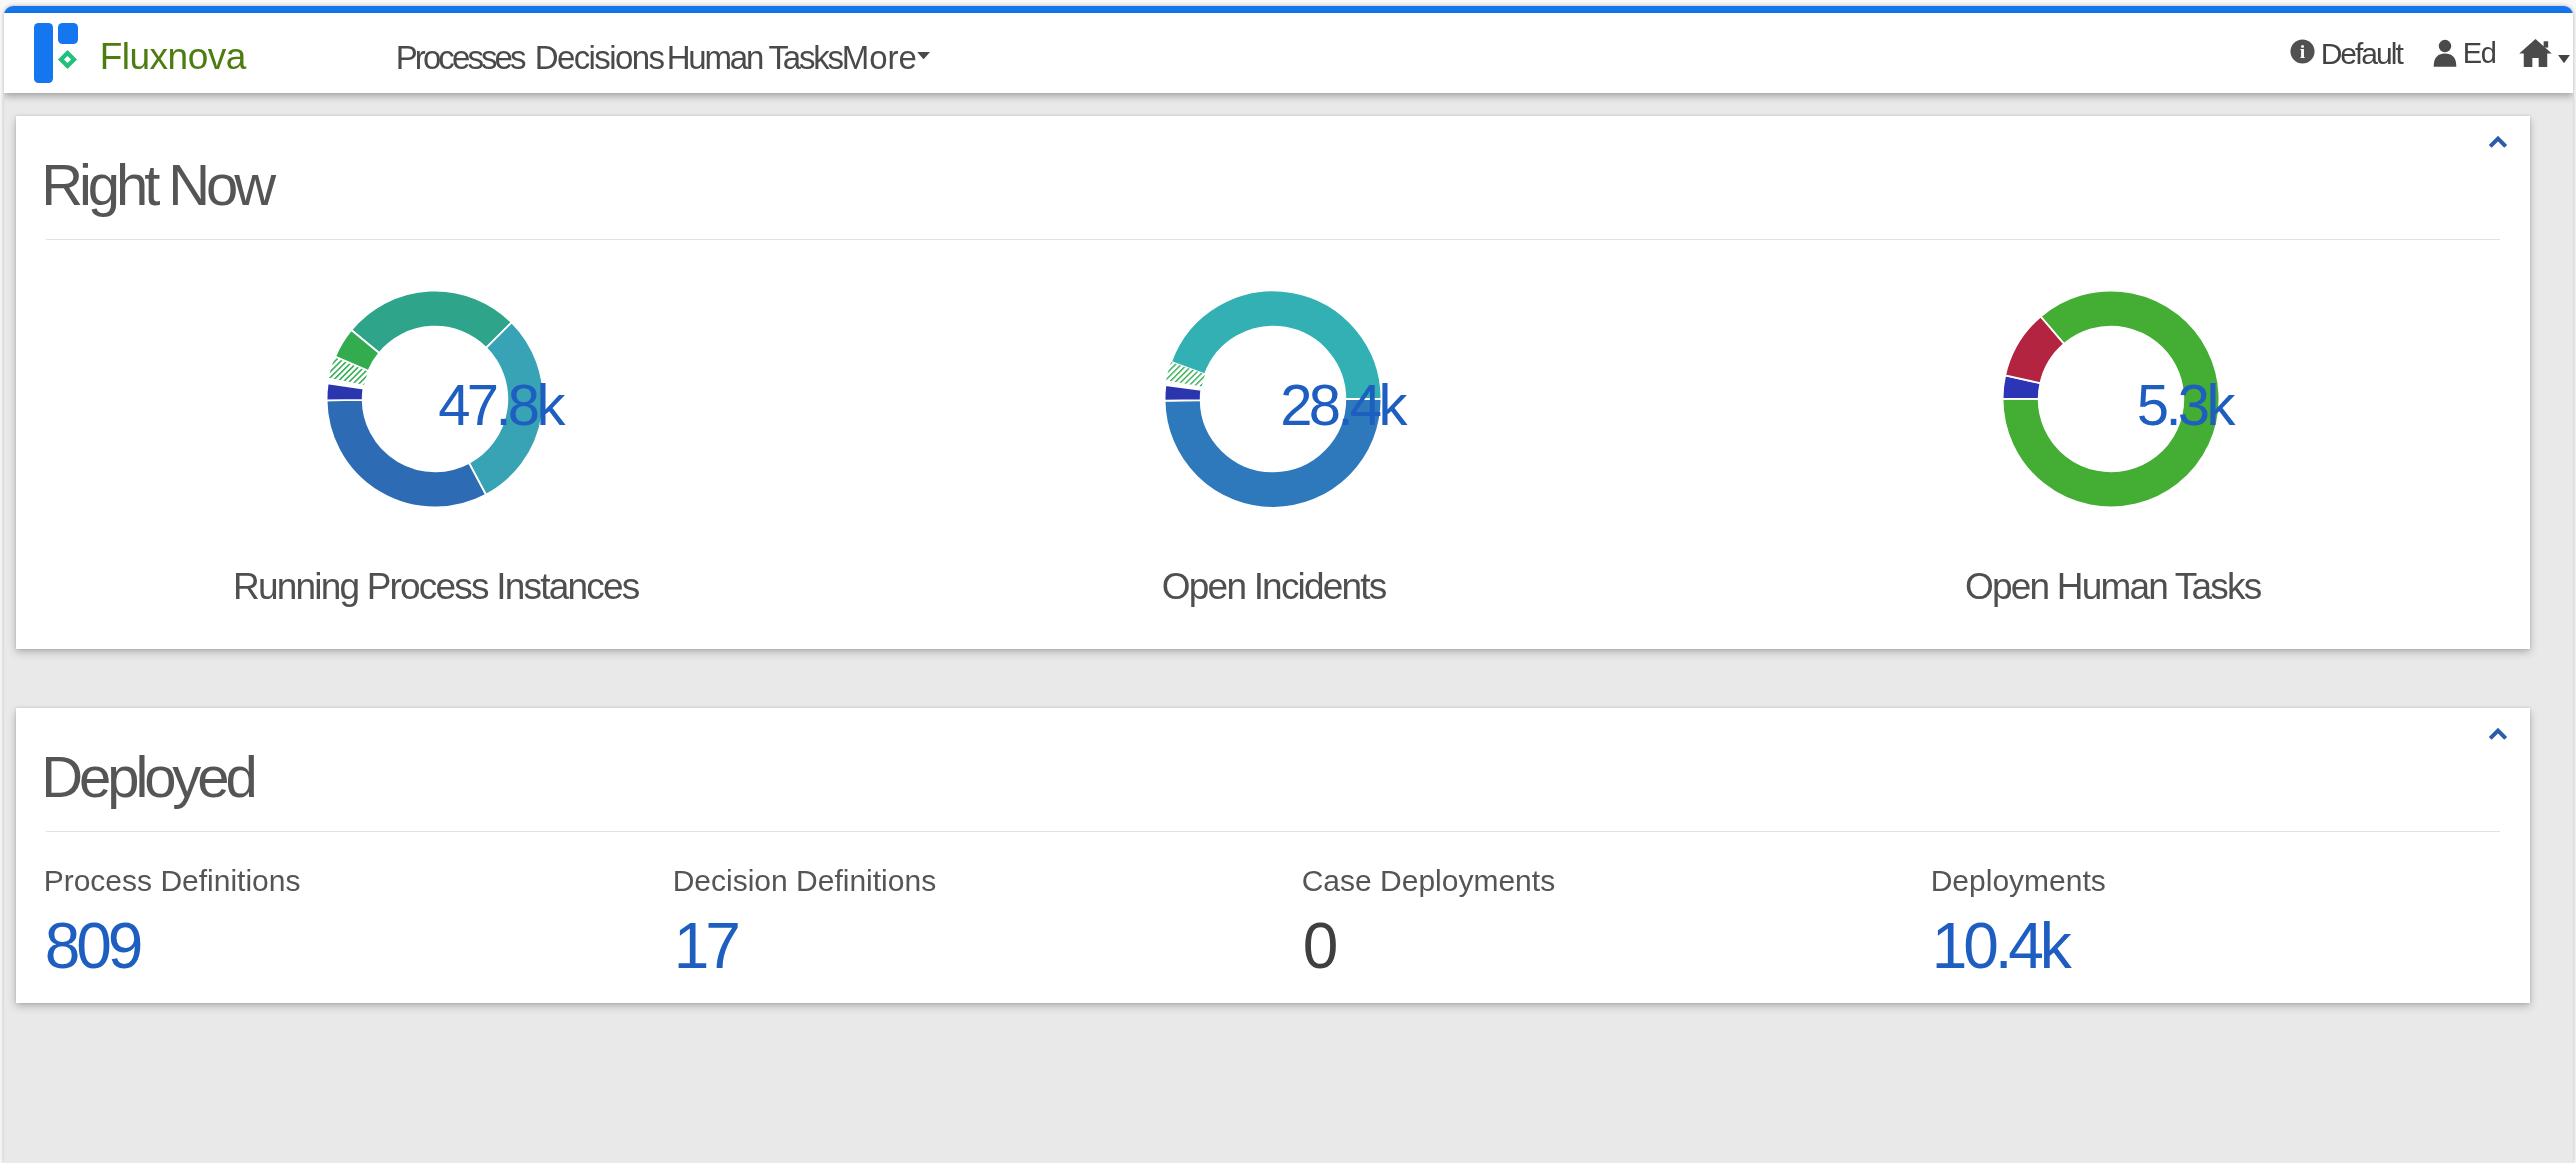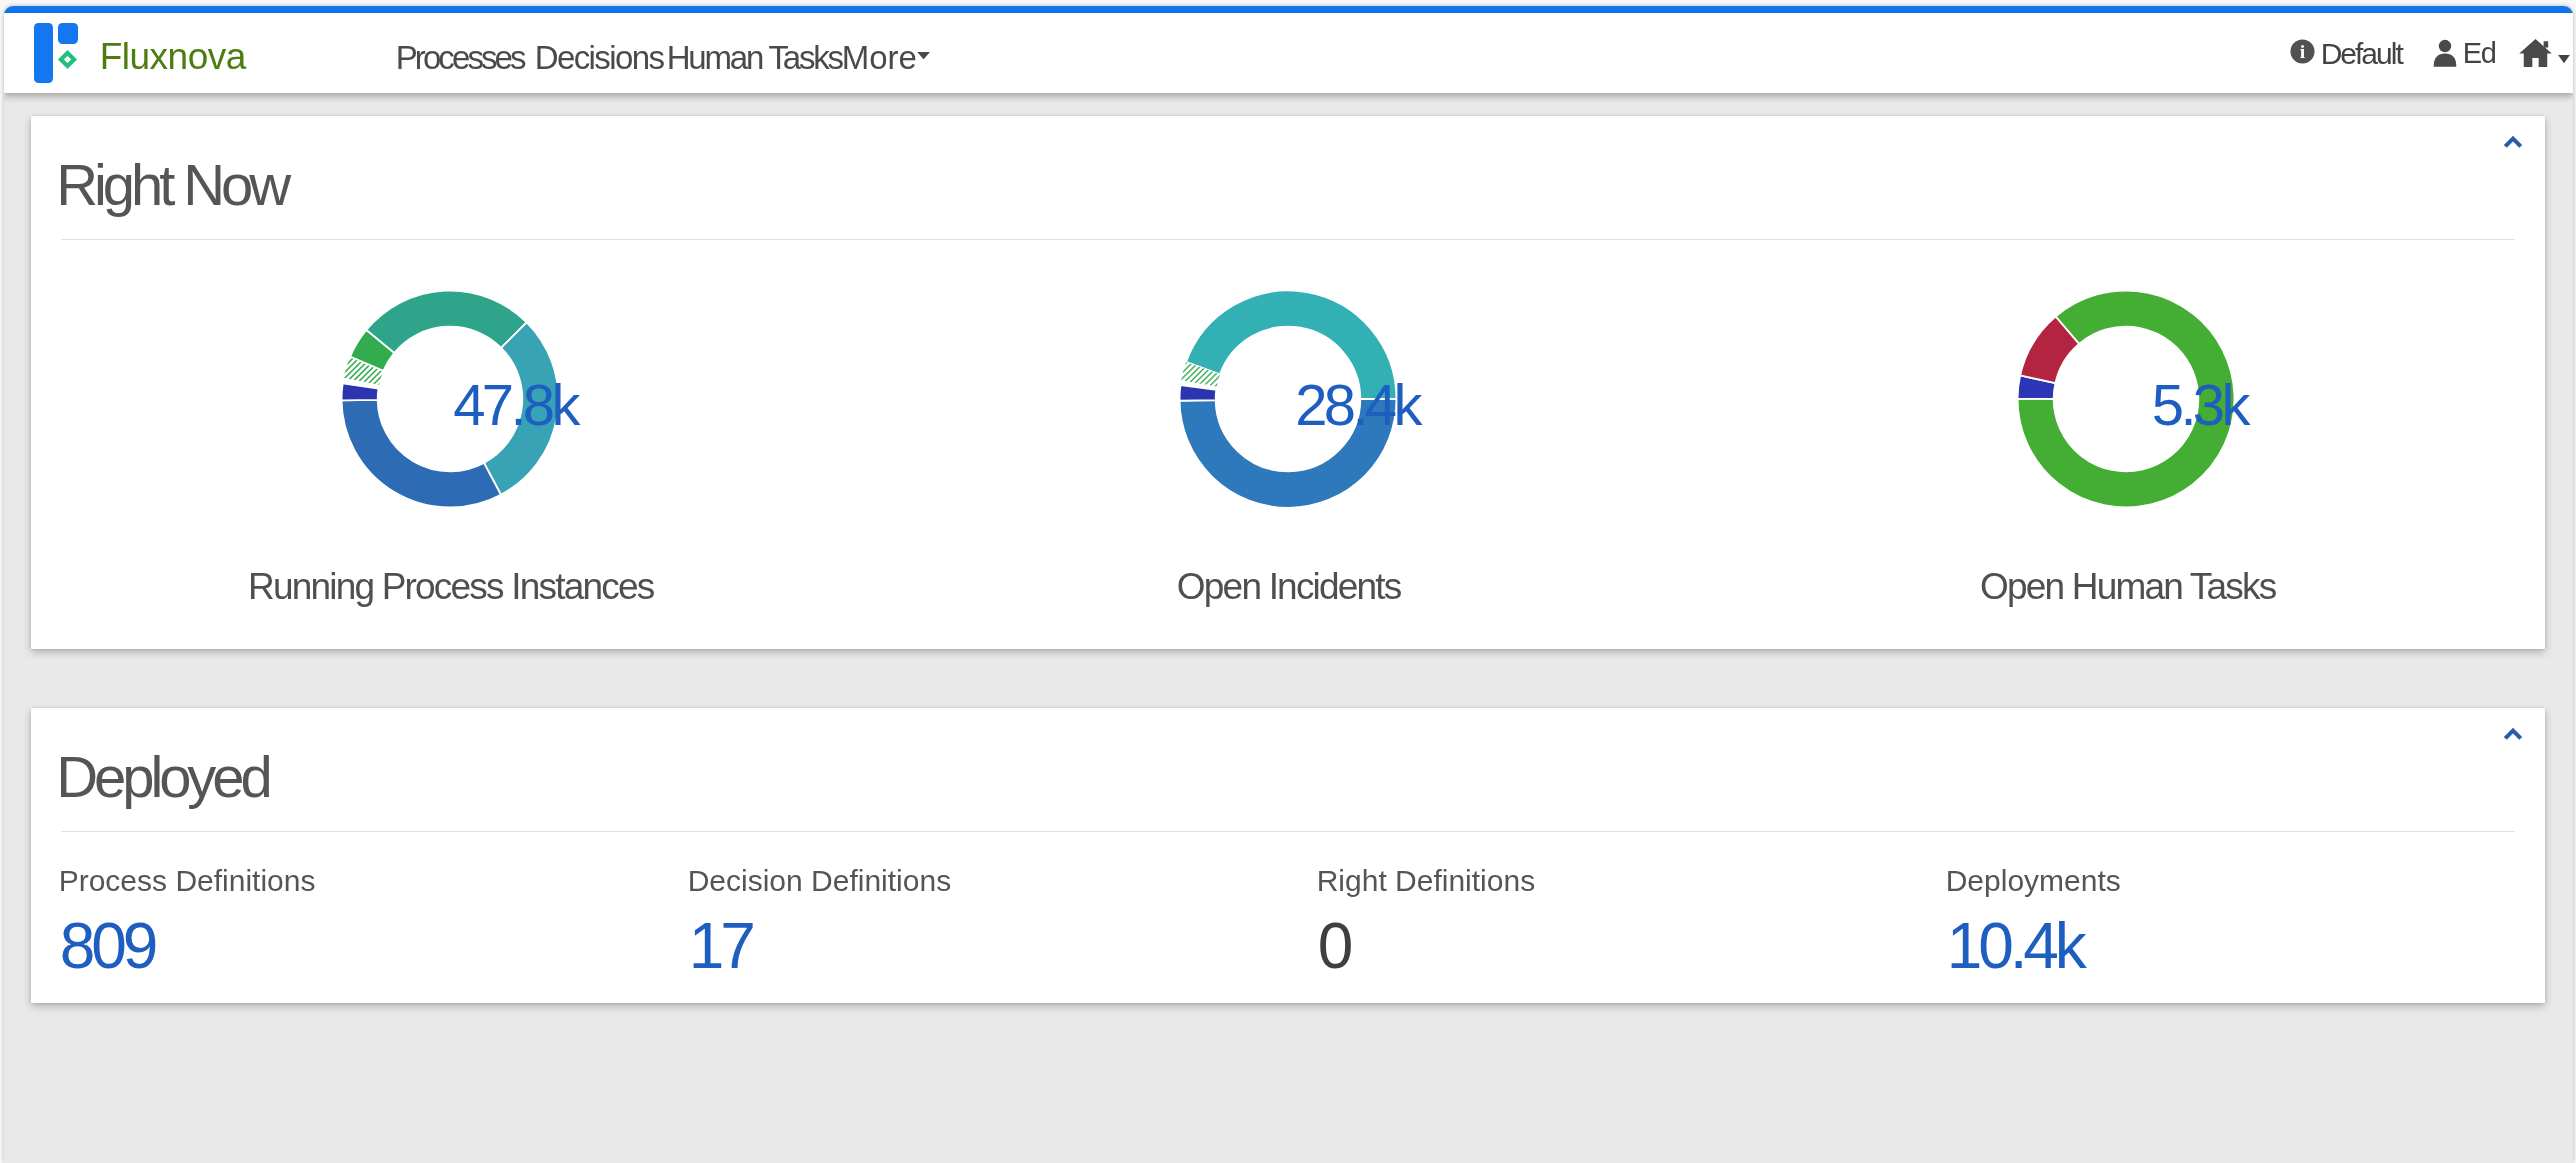--- a/index.html
+++ b/index.html
@@ -1,21 +1,21 @@
 <!DOCTYPE html>
 <html style="font-size:14.6px"><head><meta charset="utf-8">
 <style>
 * { margin:0; padding:0; box-sizing:border-box; }
 html,body { width:2576px; height:1164px; background:#f8f8f8; font-family:"Liberation Sans", sans-serif; }
 #window { position:absolute; left:3.7px; top:6.4px; width:2569px; height:1157px; background:#e9e9e9;
   border-radius:9px 9px 0 0; box-shadow:0 0 4.6px rgba(0,0,0,0.28); overflow:hidden; }
 #topbar { position:absolute; left:0; top:0; width:100%; height:6.4px; background:#1577f0; }
 #header { position:absolute; left:0; top:6.4px; width:100%; height:80px; background:#fff;
   box-shadow:0 2.7px 7.3px rgba(0,0,0,0.32); }
-.card { position:absolute; left:27px; width:2514px; background:#fff; box-shadow:0 3.7px 8.2px rgba(0,0,0,0.24), 0 0 2.7px rgba(0,0,0,0.14); }
+.card { position:absolute; left:12px; width:2514px; background:#fff; box-shadow:0 3.7px 8.2px rgba(0,0,0,0.24), 0 0 2.7px rgba(0,0,0,0.14); }
 #card1 { top:110px; height:533px; }
 #card2 { top:702px; height:295px; }
 .cardtitle { position:absolute; left:25.6px; top:35px; color:#555; font-size:58px; letter-spacing:-4.1px; }
 .hr { position:absolute; left:30px; right:30px; height:0.9px; background:#e2e2e2; }
 .chev { position:absolute; right:22px; top:19px; }
 .dlabel { position:absolute; width:822px; text-align:center; color:#4f4f4f; font-size:37px; letter-spacing:-1.8px; top:450px; }
 .dnum { position:absolute; width:238px; text-align:right; color:#1e5ec0; font-size:58px; letter-spacing:-3.7px; top:255px; }
 .col-label { position:absolute; top:156px; font-size:30px; color:#555;text-align:center; }
 .col-num { position:absolute; top:201px; font-size:64px; color:#1e5ec0; letter-spacing:-4.1px;text-align:right; }
 .nav { position:absolute; top:26.5px; font-size:33px; color:#4a4a4a; }
@@ -120,20 +120,20 @@
 </div>
 
 <div class="card" id="card2">
   <div class="cardtitle">Deployed</div>
   <svg class="chev" width="20" height="13.7" viewBox="0 0 22 15">
         <path d="M2.5 12.5 L11 4 L19.5 12.5" fill="none" stroke="#2a5caa" stroke-width="4.5"></path>
       </svg>
   <div class="hr" style="top:123px"></div>
   <div class="col-label" style="left:28px">Process Definitions</div>
   <div class="col-label" style="left:657px">Decision Definitions</div>
-  <div class="col-label" style="left:1286px">Right Definitions</div>
+  <div class="col-label" style="left:1286px">Case Deployments</div>
   <div class="col-label" style="left:1915px">Deployments</div>
   <div class="col-num" style="left:29px">809</div>
   <div class="col-num" style="left:658px">17</div>
   <div class="col-num" style="left:1287px;color:#3f3f3f">0</div>
   <div class="col-num" style="left:1916px">10.4k</div>
 </div>
 </div>
 
 </body></html>

